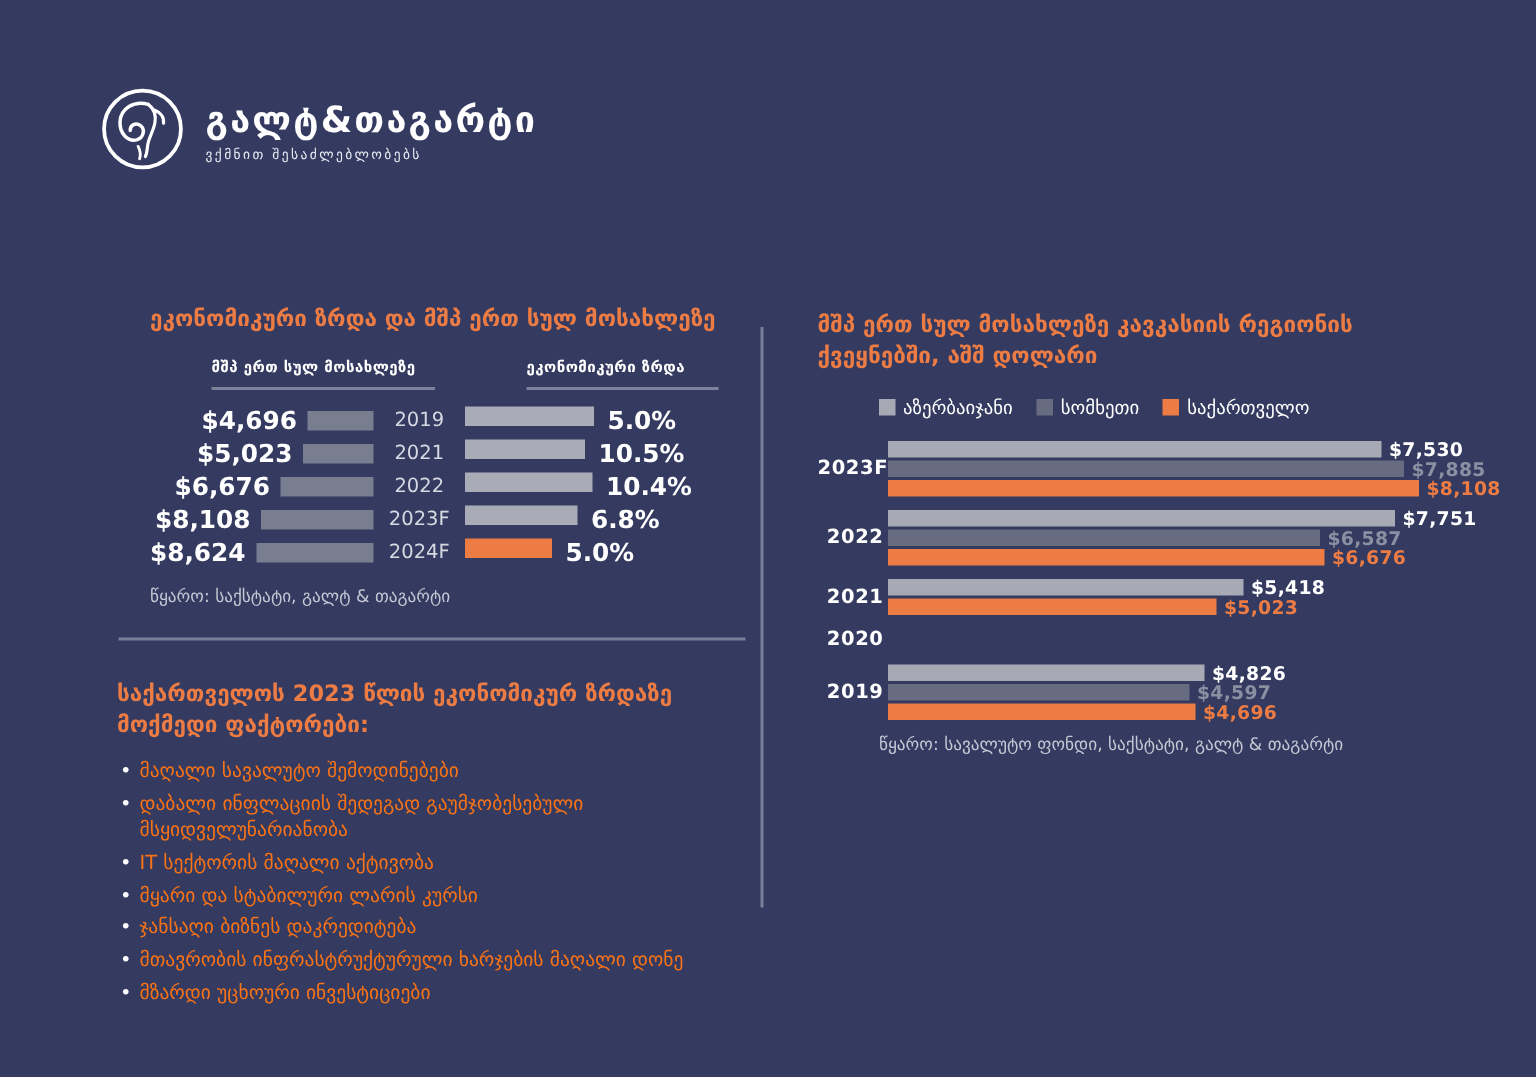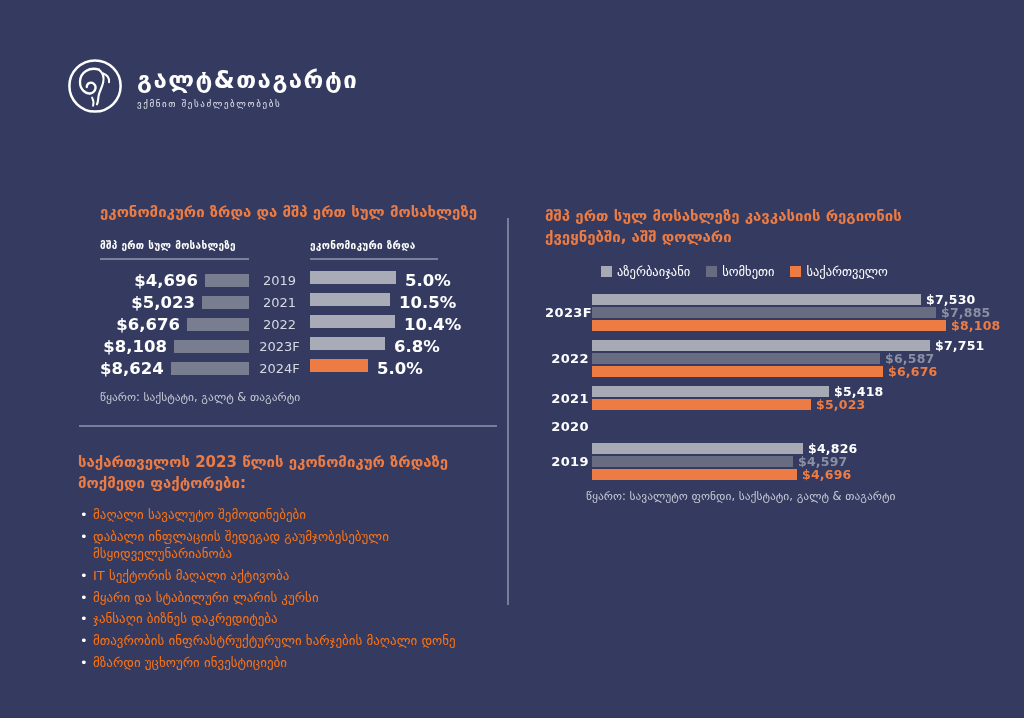--- a/index.html
+++ b/index.html
@@ -19,21 +19,21 @@
   .logo-tagline{font-size:9px;color:#E8EAF2;letter-spacing:1.6px;text-align:left;margin-top:5px;}
 
   
   .sec-title{
     color:var(--accent-orange,#ED7C44);
     font-size:15px;font-weight:bold;line-height:1.4;margin:0;
   }
 
   
   .left-top{position:absolute;left:63px;top:202px;width:420px;margin-left:37px;}
-  .cols{display:flex;margin-top:17px;}
+  .cols{display:flex;margin-top:17px;justify-content:center;}
   .colh{font-size:10px;font-weight:bold;color:#fff;letter-spacing:.3px;white-space:nowrap;
         padding-bottom:7px;border-bottom:2px solid rgba(150,155,175,.75);}
   .colh.c1{width:149px;}
   .cols .spacer{width:61px;}
   .colh.c2{width:128px;}
   .rows{margin-top:9px;}
   .grow{display:flex;align-items:center;height:22px;}
   .gdp-cell{width:149px;display:flex;justify-content:flex-end;align-items:center;}
   .gdp-val{font-size:16.5px;font-weight:bold;color:#fff;margin-right:7px;white-space:nowrap;}
   .gdp-bar{height:13px;background:var(--bar-gdp-gray,#787D8F);}
@@ -54,21 +54,21 @@
   .factor-list{list-style:none;margin:13px 0 0 0;padding:0;width:420px;}
   .factor-list li{
     position:relative;color:#f97316;font-size:13px;line-height:1.3;
     padding-left:15px;margin-bottom:5px;
   }
   .factor-list li::before{content:"•";position:absolute;left:2px;top:0;color:#fff;font-size:13px;}
 
   
   .right{position:absolute;left:545px;top:206px;width:445px;}
   .right .sec-title{width:398px;}
-  .legend{display:flex;align-items:center;gap:16px;margin:16px 0 0 56px;}
+  .legend{display:flex;align-items:center;gap:16px;margin:16px 0 0 41px;}
   .legend-item{display:flex;align-items:center;gap:5px;}
   .legend-swatch{width:11px;height:11px;}
   .legend-label{font-size:12.5px;color:#fff;}
   .chart{margin-top:15px;}
   .group{display:flex;align-items:center;margin-bottom:9px;}
   .group-year{width:44px;margin-right:3px;text-align:right;font-size:13px;font-weight:bold;color:#fff;white-space:nowrap;letter-spacing:.4px;}
   .bars{display:flex;flex-direction:column;gap:2px;}
   .bar-line{display:flex;align-items:center;height:11px;}
   .hbar{height:11px;}
   .bar-label{font-size:12.5px;font-weight:bold;margin-left:5px;white-space:nowrap;letter-spacing:.2px;}

